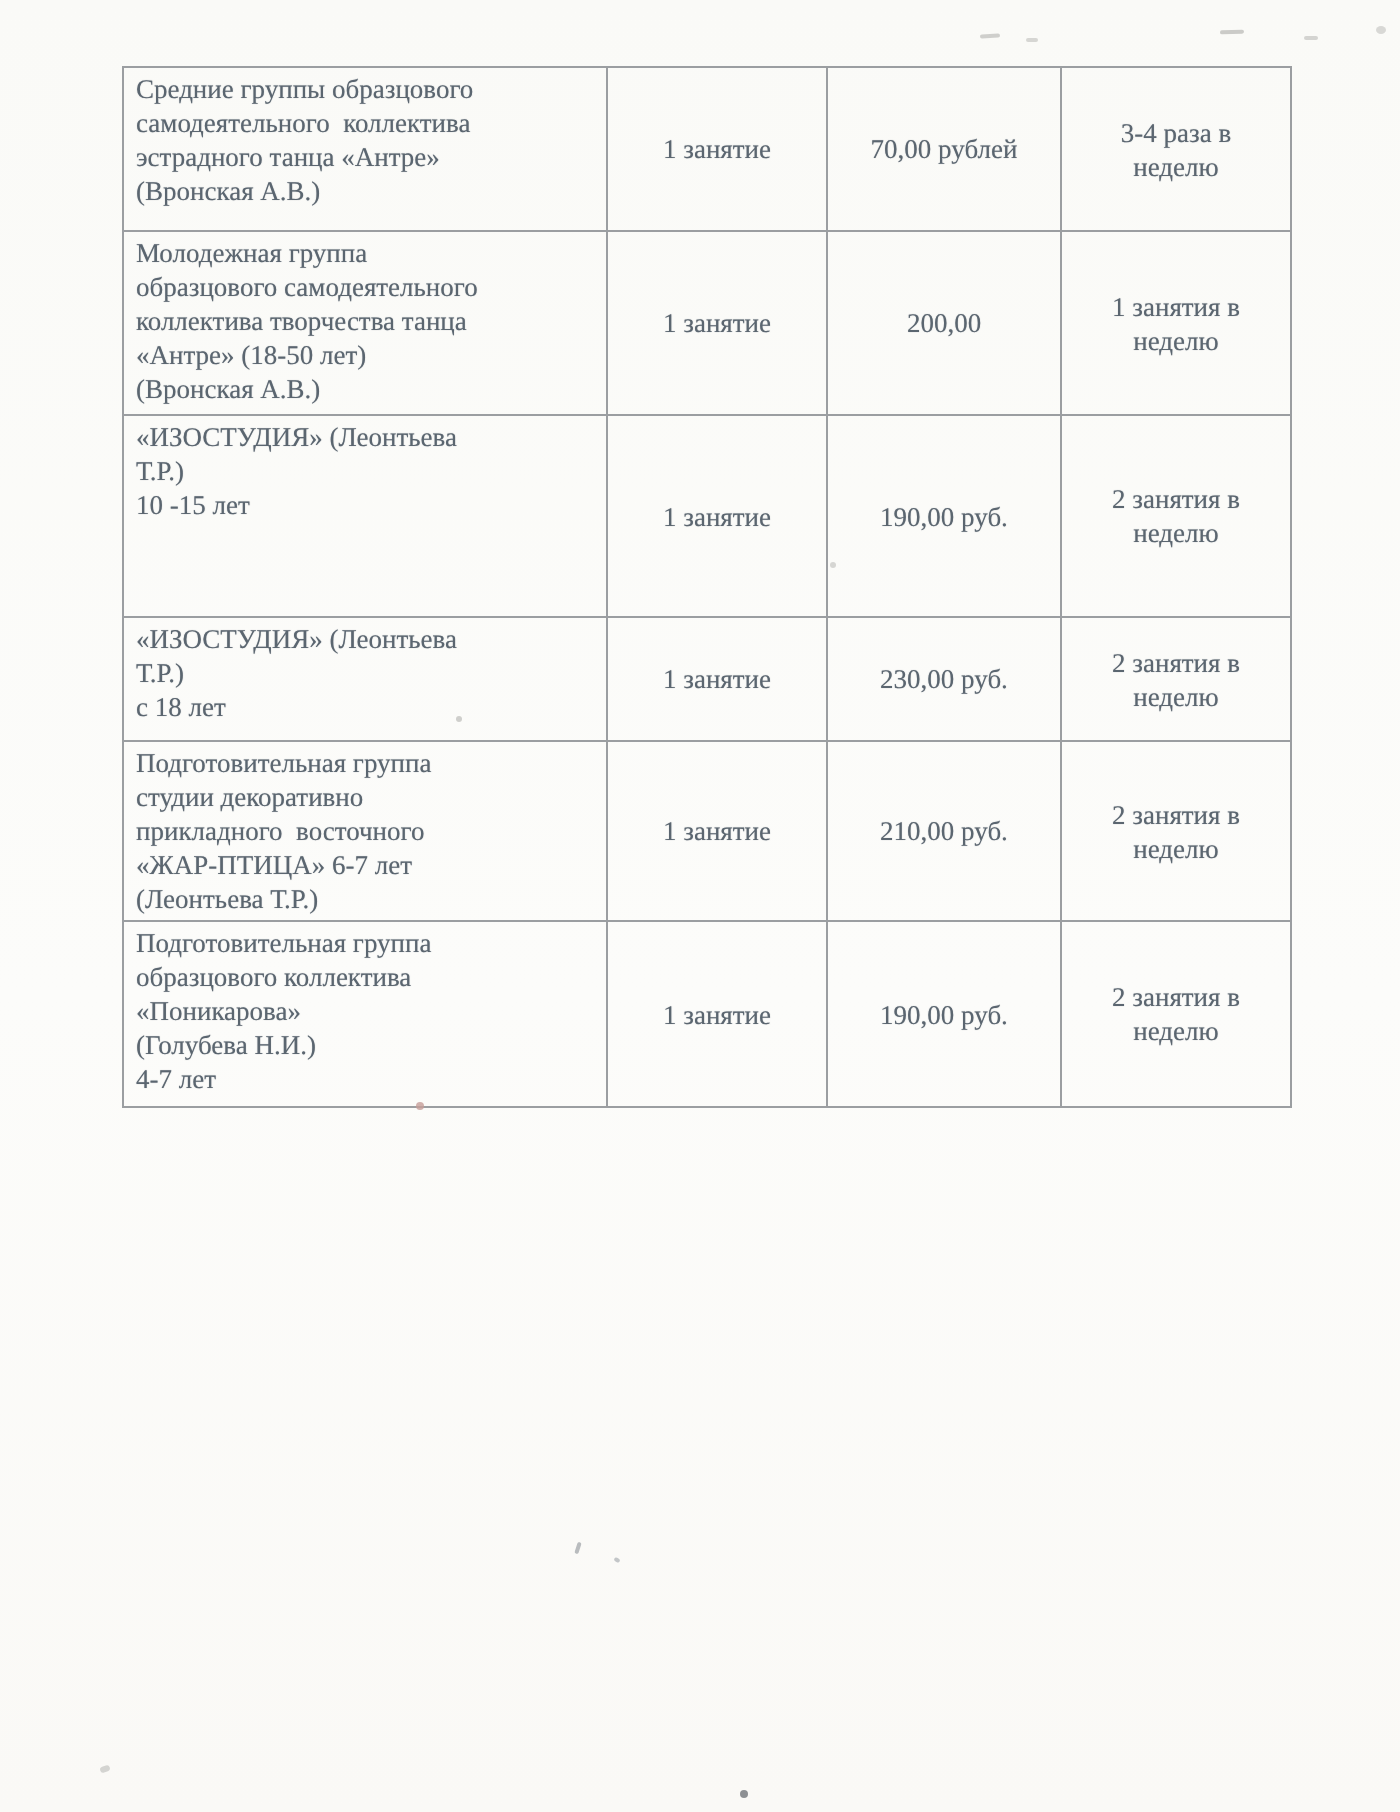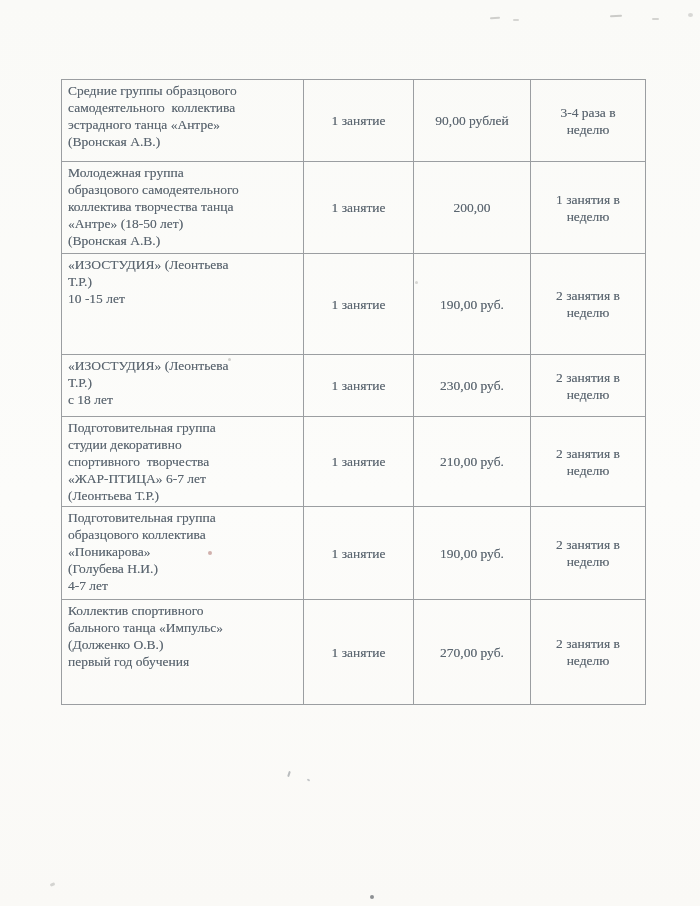--- a/index.html
+++ b/index.html
@@ -5,21 +5,21 @@
   html,body{margin:0;padding:0;}
   body{
     width:700px;height:906px;position:relative;overflow:hidden;
     background:linear-gradient(180deg,#fafaf7 0%,#fcfcfa 55%,#faf9f6 100%);
     font-family:"Liberation Serif","DejaVu Serif",serif;
     color:#5b6670;
   }
   .page{position:absolute;inset:0;}
   table.price-table{
     position:absolute;left:61px;top:33px;width:584px;
-    border-collapse:collapse;table-layout:fixed;margin-top:46px;
+    border-collapse:collapse;table-layout:fixed;
   }
   table.price-table td{
     border:1px solid #9b9ea1;
     font-size:13.5px;line-height:17px;
     color:#5b6670;
     text-shadow:0 0 0.5px rgba(96,106,116,0.55);
   }
   td.c-name{vertical-align:top;text-align:left;padding:2px 4px 2px 6px;}
   td.c-unit,td.c-price,td.c-freq{vertical-align:middle;text-align:center;padding:2px 8px;}
   .line{white-space:pre-wrap;}
@@ -62,21 +62,21 @@
     </colgroup>
     <tbody>
         <tr>
           <td class="c-name">
             <div class="line">Средние группы образцового</div>
             <div class="line">самодеятельного  коллектива</div>
             <div class="line">эстрадного танца «Антре»</div>
             <div class="line">(Вронская А.В.)</div>
           </td>
           <td class="c-unit">1 занятие</td>
-          <td class="c-price">90,00 рублей</td>
+          <td class="c-price">70,00 рублей</td>
           <td class="c-freq">3-4 раза в неделю</td>
         </tr>
         <tr>
           <td class="c-name">
             <div class="line">Молодежная группа</div>
             <div class="line">образцового самодеятельного</div>
             <div class="line">коллектива творчества танца</div>
             <div class="line">«Антре» (18-50 лет)</div>
             <div class="line">(Вронская А.В.)</div>
           </td>
@@ -101,49 +101,38 @@
             <div class="line">с 18 лет</div>
           </td>
           <td class="c-unit">1 занятие</td>
           <td class="c-price">230,00 руб.</td>
           <td class="c-freq">2 занятия в неделю</td>
         </tr>
         <tr>
           <td class="c-name">
             <div class="line">Подготовительная группа</div>
             <div class="line">студии декоративно</div>
-            <div class="line">спортивного  творчества</div>
+            <div class="line">прикладного  восточного</div>
             <div class="line">«ЖАР-ПТИЦА» 6-7 лет</div>
             <div class="line">(Леонтьева Т.Р.)</div>
           </td>
           <td class="c-unit">1 занятие</td>
           <td class="c-price">210,00 руб.</td>
           <td class="c-freq">2 занятия в неделю</td>
         </tr>
         <tr>
           <td class="c-name">
             <div class="line">Подготовительная группа</div>
             <div class="line">образцового коллектива</div>
             <div class="line">«Поникарова»</div>
             <div class="line">(Голубева Н.И.)</div>
             <div class="line">4-7 лет</div>
           </td>
           <td class="c-unit">1 занятие</td>
           <td class="c-price">190,00 руб.</td>
-          <td class="c-freq">2 занятия в неделю</td>
-        </tr>
-        <tr>
-          <td class="c-name">
-            <div class="line">Коллектив спортивного</div>
-            <div class="line">бального танца «Импульс»</div>
-            <div class="line">(Долженко О.В.)</div>
-            <div class="line">первый год обучения</div>
-          </td>
-          <td class="c-unit">1 занятие</td>
-          <td class="c-price">270,00 руб.</td>
           <td class="c-freq">2 занятия в неделю</td>
         </tr>
       </tbody>
   </table>
 
   <div class="speck sp1"></div>
   <div class="speck sp2"></div>
   <div class="speck sp3"></div>
   <div class="speck sp4"></div>
   <div class="speck sp5"></div>

